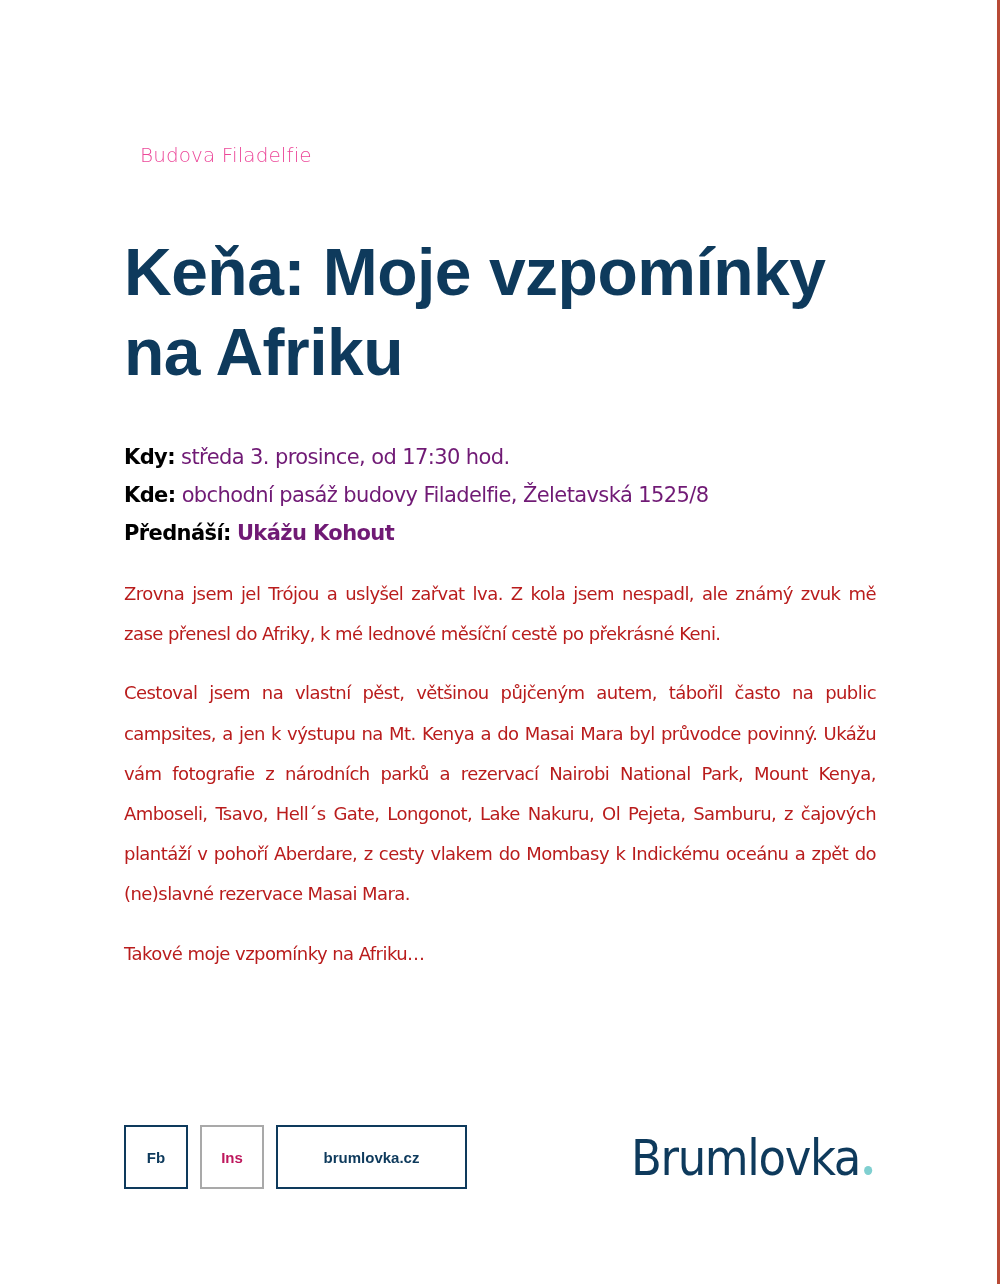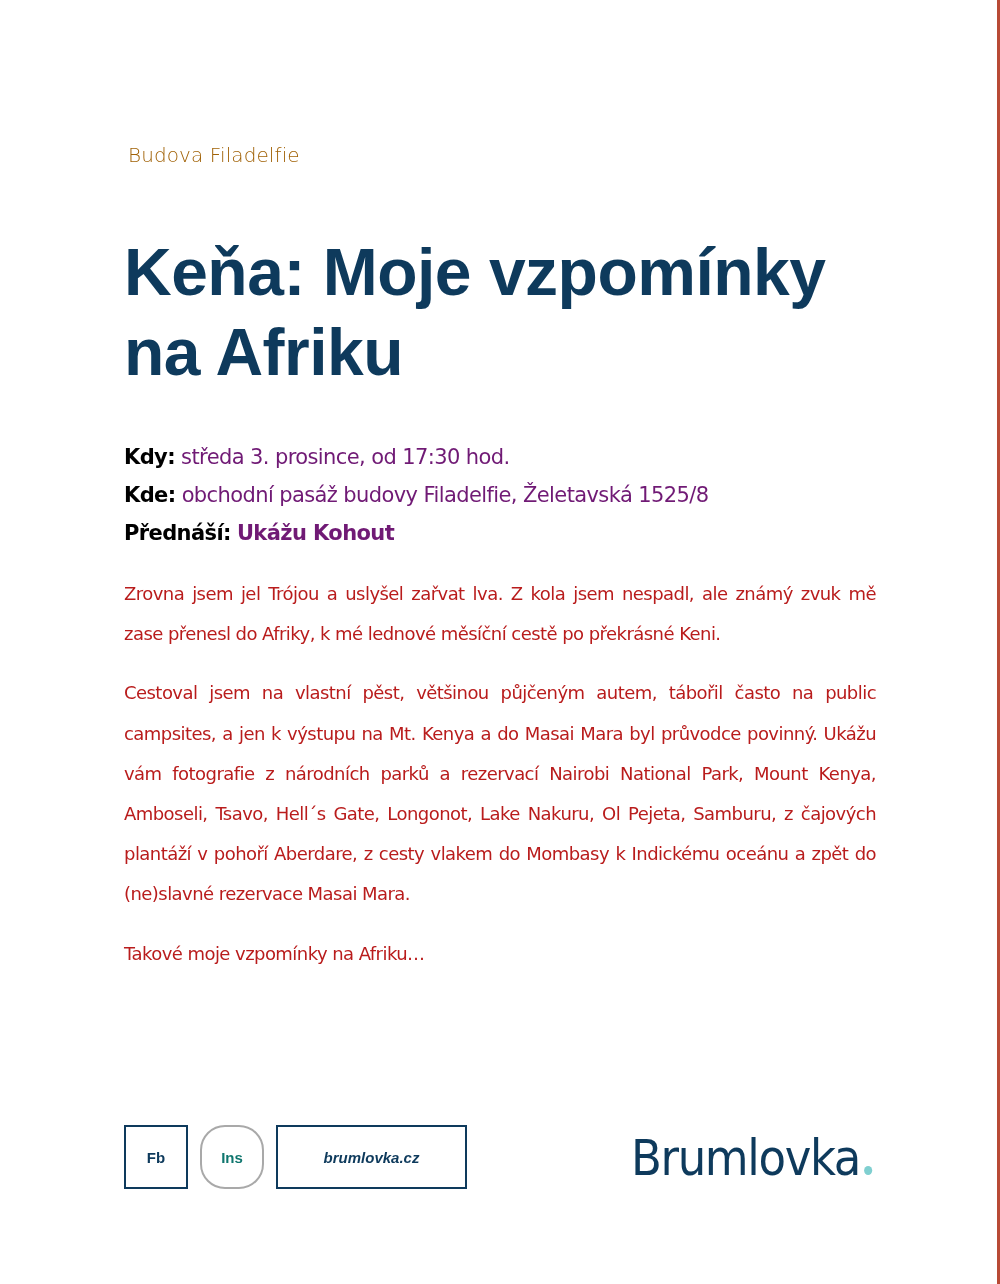--- a/index.html
+++ b/index.html
@@ -25,25 +25,25 @@
   }
   .content {
     position: absolute;
     left: 124px;
     top: 0;
     width: 752px;
   }
   .venue {
     position: absolute;
     top: 143px;
-    left: 4px;
+    left: 16px;
     font-family: "DejaVu Sans", sans-serif;
     font-size: 20px;
     font-weight: 300;
-    color: #a16207;
+    color: #ec4899;
     letter-spacing: 0.1px;
     white-space: nowrap;
   }
   .title {
     position: absolute;
     top: 232px;
     left: 0;
     width: 760px;
     font-family: "Liberation Sans", sans-serif;
     font-weight: 700;
@@ -107,24 +107,23 @@
     font-family: "Liberation Sans", sans-serif;
     font-weight: 700;
     font-size: 15px;
     color: #0e3a5c;
     text-decoration: none;
     cursor: pointer;
   }
   .fbtn.sq { width: 64px; }
   .fbtn.disabled {
     border-color: #a9a9a9;
-    color: #0f766e;
-    border-radius: 25px;
+    color: #be185d;
   }
-  .fbtn.wide { width: 191px; font-style: italic; }
+  .fbtn.wide { width: 191px; }
   .logo {
     position: absolute;
     top: 1128px;
     left: 631px;
     font-family: "DejaVu Sans", sans-serif;
     font-size: 50px;
     line-height: 60px;
     font-weight: 500;
     color: #0e3a5c;
     letter-spacing: -1.5px;

